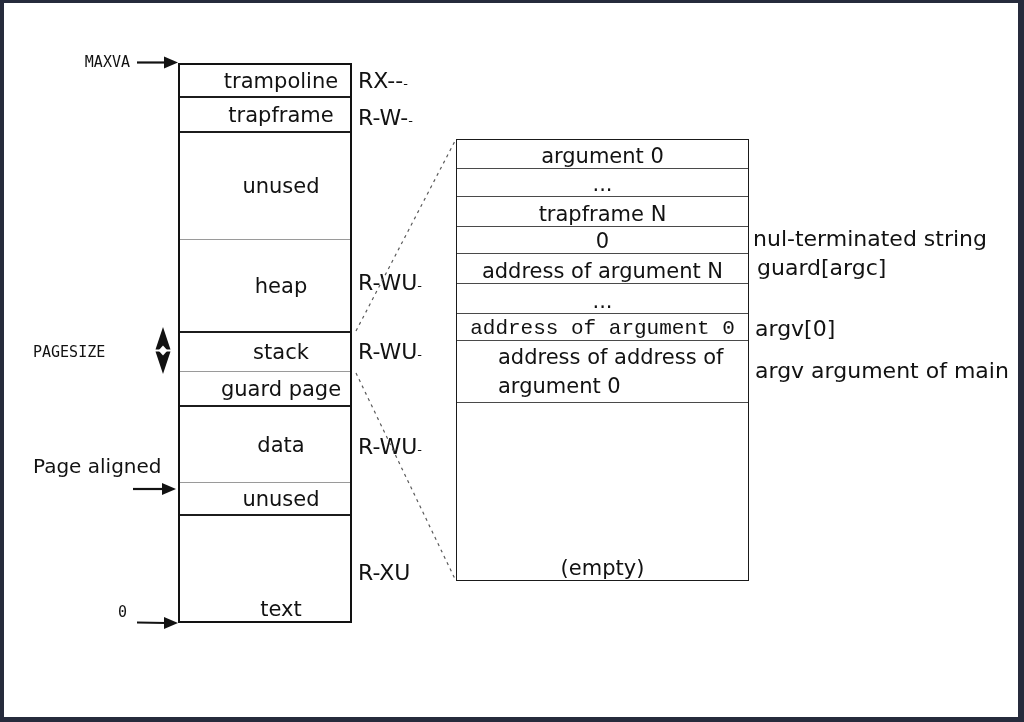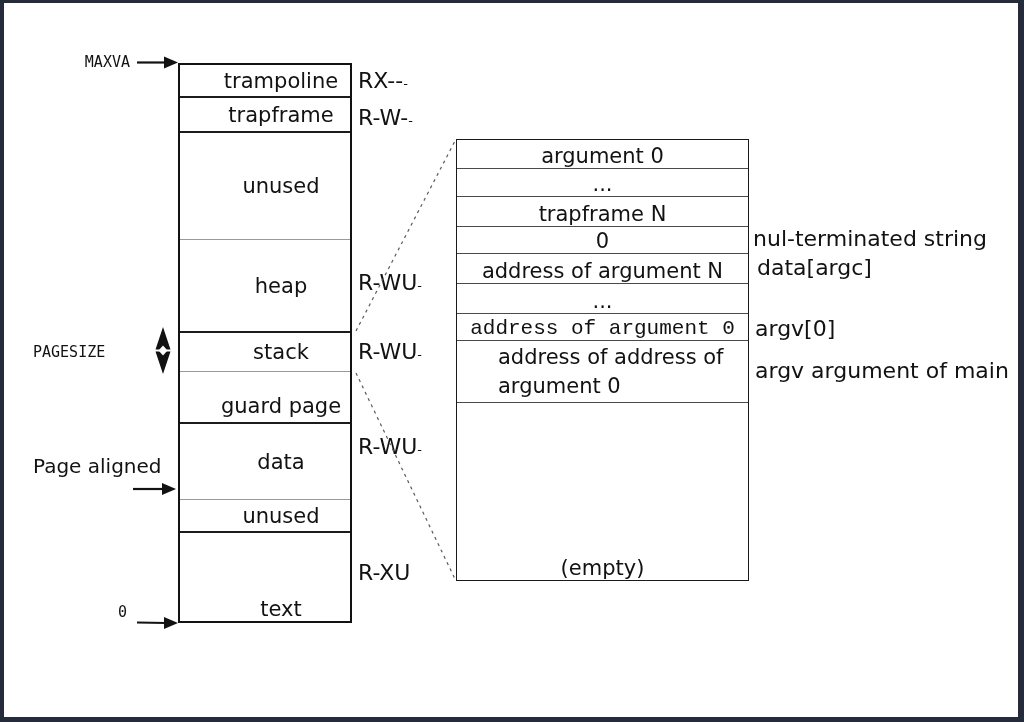--- a/index.html
+++ b/index.html
@@ -80,21 +80,21 @@
       </div>
     <div class="mrow sep-g" style="height:107px;">
       <span>unused</span>
       </div>
     <div class="mrow sep-b" style="height:93px;">
       <span>heap</span>
       </div>
     <div class="mrow sep-g" style="height:39px;">
       <span>stack</span>
       </div>
-    <div class="mrow sep-b" style="height:35px;margin-top:17px;">
+    <div class="mrow sep-b" style="height:35px;">
       <span>guard page</span>
       </div>
     <div class="mrow sep-g" style="height:76px;">
       <span>data</span>
       </div>
     <div class="mrow sep-b" style="height:33px;">
       <span>unused</span>
       </div>
     <div class="mrow" style="flex:1 1 auto;align-items:flex-end;">
       <span>text</span>
@@ -138,21 +138,21 @@
       </div>
     <div class="srow twoline" style="height:62px;">
       <span style="width:250px;">address of address of argument 0</span>
       </div>
     <div class="srow empty">
       <span>(empty)</span>
       </div>
   </div>
 
   <div class="abs note" style="top:238px;">nul-terminated string</div>
-  <div class="abs note" style="top:267px; left:757px;">data[argc]</div>
+  <div class="abs note" style="top:267px; left:757px;">guard[argc]</div>
   <div class="abs note" style="top:328px; left:755px;">argv[0]</div>
   <div class="abs note" style="top:370px; left:755px;">argv argument of main</div>
 
   <svg class="overlay" width="1024" height="722" viewBox="0 0 1024 722">
 
     <g>
       <line x1="137" y1="62.5" x2="166" y2="62.5" stroke="#121212" stroke-width="2.2"></line>
       <polygon points="164,56.5 178,62.5 164,68.5" fill="#121212"></polygon>
     </g>
 

